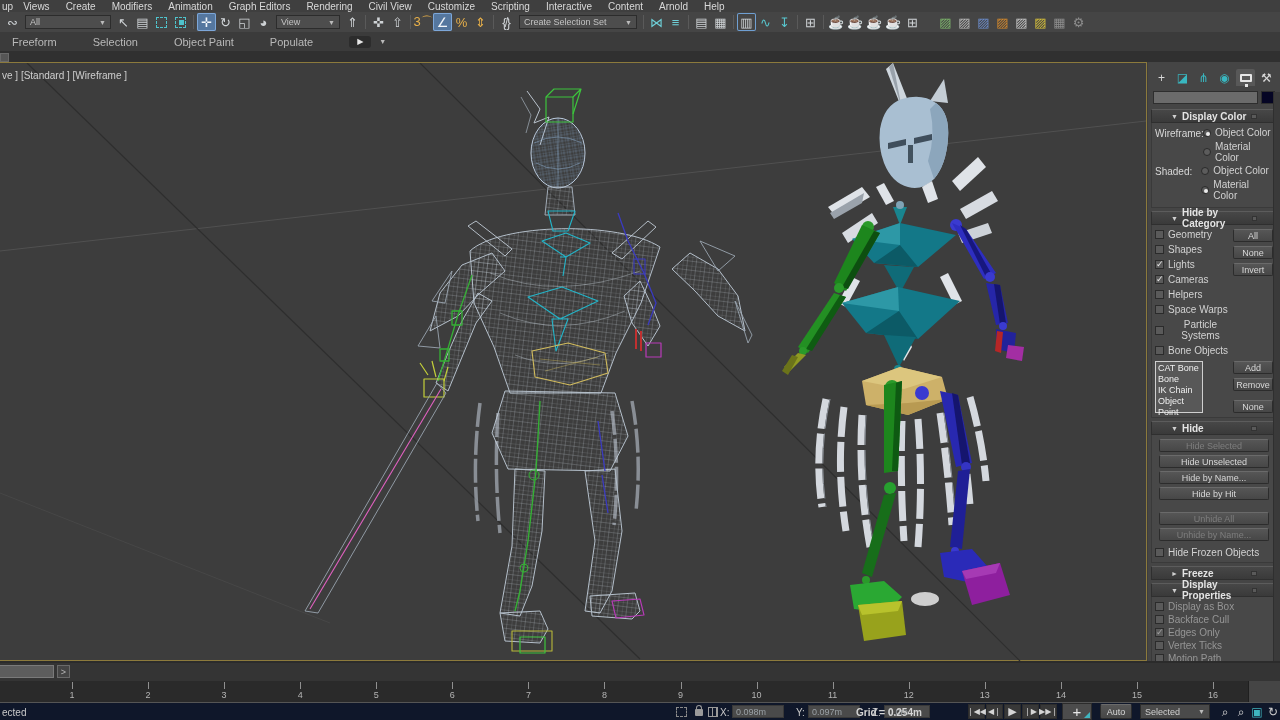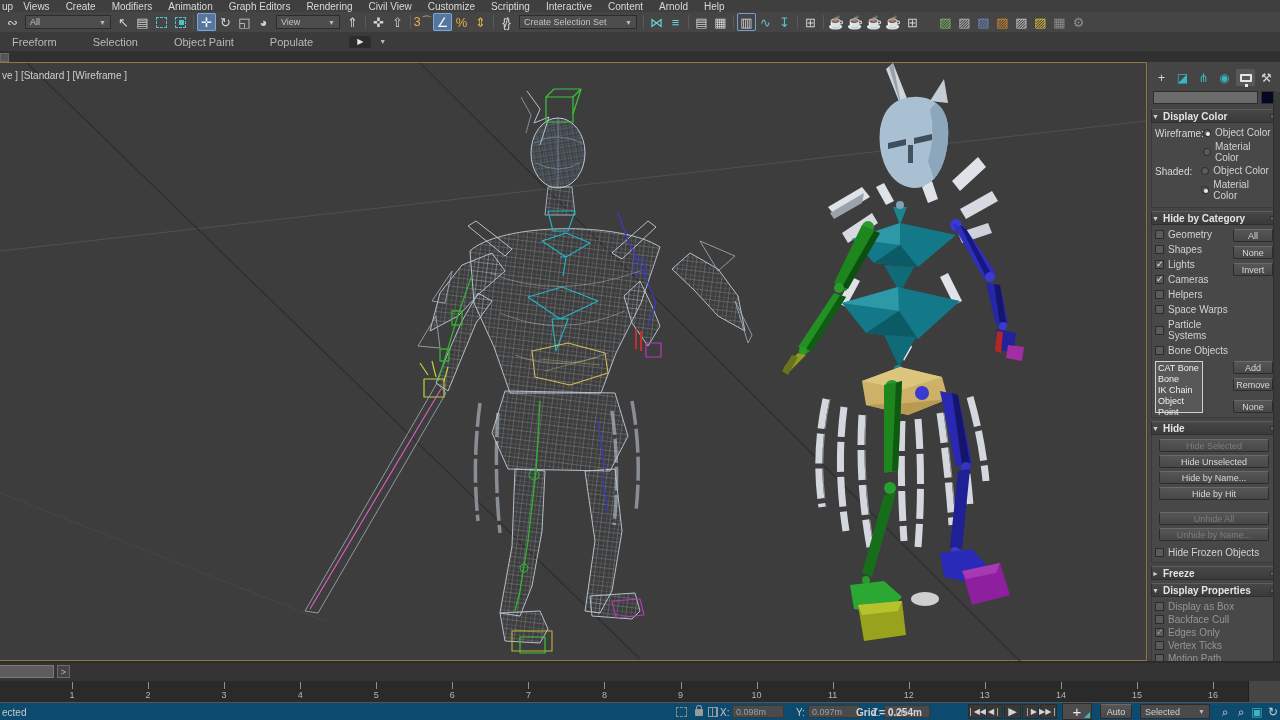--- a/index.html
+++ b/index.html
@@ -58,35 +58,35 @@
   .cmd-tab.plain { color:#d9d9d9; }
   .cmd-tab.active { background:#585858; }
   .monitor-ico { width:12px; height:8px; border:2px solid #e6e6e6; border-radius:1px; position:relative; }
   .monitor-ico:after { content:""; position:absolute; left:3px; top:8px; width:3px; height:3px; background:#e6e6e6; }
   #name-row { display:flex; gap:3px; padding:3px 5px 5px 5px; align-items:center; }
   #obj-name-field { flex:1; height:13px; background:#6b6b6b; border:1px solid #2e2e2e; }
   #obj-color-swatch { width:14px; height:13px; background:#050524; border:1px solid #2e2e2e; }
 
   .rollout { margin:0 3px 3px 3px; }
   .ro-head { height:14px; background:linear-gradient(#474747,#3a3a3a); border:1px solid #2f2f2f; border-top-color:#5c5c5c;
-    display:flex; align-items:center; padding:0 0; font-weight:bold; color:#e4e4e4; font-size:10px; }
+    display:flex; align-items:center; padding:0 19px; font-weight:bold; color:#e4e4e4; font-size:10px; }
   .ro-arrow { font-size:7px; margin-right:4px; color:#cfcfcf; }
   .ro-nub { margin-left:auto; width:6px; height:5px; background:#5a5a5a; border:1px solid #333; }
   .ro-body { background:#484848; border:1px solid #3a3a3a; border-top:none; padding:4px 3px; }
 
   .dc-row { display:flex; margin-bottom:2px; }
   .dc-label { width:48px; color:#d8d8d8; padding-top:1px; }
   .radio-col { display:flex; flex-direction:column; gap:3px; }
   .radio-line { display:flex; align-items:center; gap:4px; }
   .radio { width:8px; height:8px; border-radius:50%; background:#5c5c5c; border:1px solid #2a2a2a; position:relative; flex:0 0 auto; }
   .radio.on:after { content:""; position:absolute; left:2px; top:2px; width:4px; height:4px; border-radius:50%; background:#ececec; }
 
   .cat-wrap { display:flex; }
   .cat-list { display:flex; flex-direction:column; gap:4px; flex:1; }
-  .chk-line { display:flex; align-items:center; gap:4px; }
+  .chk-line { display:flex; align-items:center; gap:4px;text-align:center; }
   .chk { width:9px; height:9px; background:#5a5a5a; border:1px solid #2b2b2b; position:relative; flex:0 0 auto; font-size:9px; }
   .chk.on:after { content:"\2713"; position:absolute; left:0px; top:-2px; color:#ececec; }
   .dim .chk.on:after { color:#a2a2a2; }
   .cat-btns { display:flex; flex-direction:column; gap:4px; width:40px; }
   .btn { height:13px; background:linear-gradient(#565656,#474747); border:1px solid #2c2c2c; border-top-color:#6a6a6a;
     border-radius:2px; color:#d8d8d8; font-size:9px; display:flex; align-items:center; justify-content:center; cursor:default; }
   .btn.disabled { color:#7e7e7e; }
   .bone-wrap { display:flex; margin-top:5px;gap:27px; }
   #bone-list { flex:1; height:52px; background:#585858; border:1px solid #cfcfcf; font-size:9px; color:#efefef;
     padding:1px 2px; line-height:11px; }
@@ -102,21 +102,21 @@
   #below-vp { position:absolute; left:0; top:661px; width:1280px; height:2px; background:#2b2b2b; }
   #slider-row { position:absolute; left:0; top:663px; width:1280px; height:18px; background:#343434; }
   #slider-handle { position:absolute; left:-6px; top:2px; width:60px; height:13px; background:#5d5d5d; border:1px solid #7a7a7a; }
   #slider-next { position:absolute; left:57px; top:2px; width:13px; height:13px; background:#454545; border:1px solid #6a6a6a;
     color:#b9b9b9; font-size:9px; display:flex; align-items:center; justify-content:center; }
   #trackbar { position:absolute; left:0; top:681px; width:1280px; height:21px; background:#2a2a2a; }
   #track-endcap { position:absolute; left:1248px; top:0; width:32px; height:21px; background:#454545; border-left:1px solid #1f1f1f; }
   .tick { position:absolute; top:1px; width:1px; height:7px; background:#909090; }
   .tick-label { position:absolute; top:9px; width:20px; margin-left:-10px; text-align:center; font-size:9px; color:#b5b5b5; }
 
-  #statusbar { position:absolute; left:0; top:702px; width:1280px; height:18px; background:#0c4a6e; border-top:1px solid #555; font-size:10px; color:#c9c9c9; }
+  #statusbar { position:absolute; left:0; top:702px; width:1280px; height:18px; background:#0f172a; border-top:1px solid #555; font-size:10px; color:#c9c9c9; }
   #sel-status { position:absolute; left:2px; top:4px; }
   #iso-icon { position:absolute; left:676px; top:4px; width:11px; height:10px; border:1px dashed #8a8a8a; }
   #lock-icon { position:absolute; left:695px; top:6px; width:8px; height:7px; background:#9a9a9a; border-radius:1px; }
   #lock-icon:before { content:""; position:absolute; left:1px; top:-4px; width:4px; height:4px; border:1.5px solid #9a9a9a; border-bottom:none; border-radius:3px 3px 0 0; }
   #grid-mode-icon { position:absolute; left:708px; top:4px; width:10px; height:10px; border:1px solid #9a9a9a; }
   #grid-mode-icon:after { content:""; position:absolute; left:3px; top:-1px; width:3px; height:10px; border-left:1px solid #9a9a9a; border-right:1px solid #9a9a9a; }
   .coord-label { position:absolute; top:4px; color:#c9c9c9; }
   .coord-field { position:absolute; top:2px; width:52px; height:13px; background:#4a4a4a; border:1px solid #383838;
     color:#9aa0a5; font-size:9px; display:flex; align-items:center; padding-left:3px; }
   #grid-readout { position:absolute; left:856px; top:4px; font-weight:bold; color:#d4d4d4; font-size:10px; }

